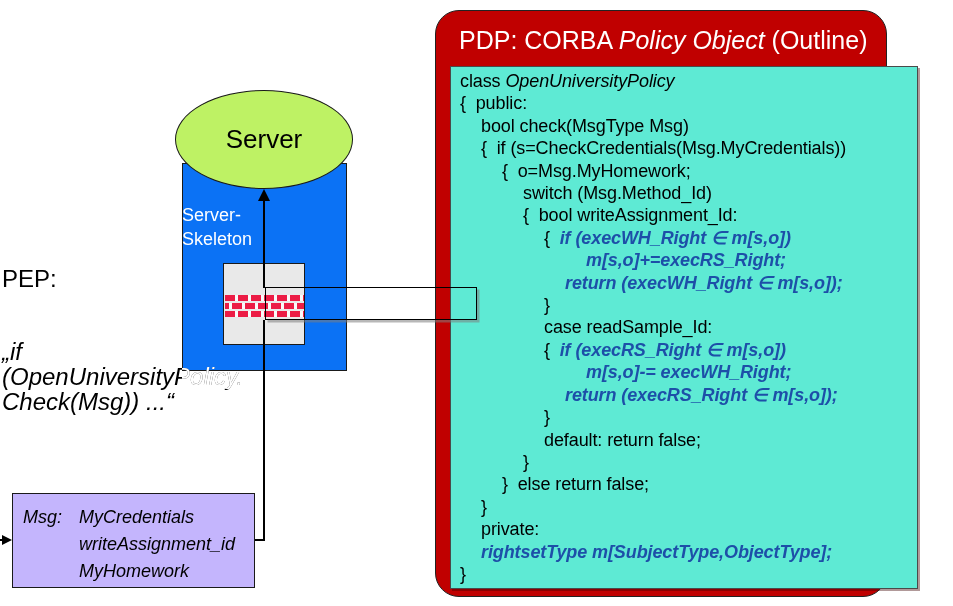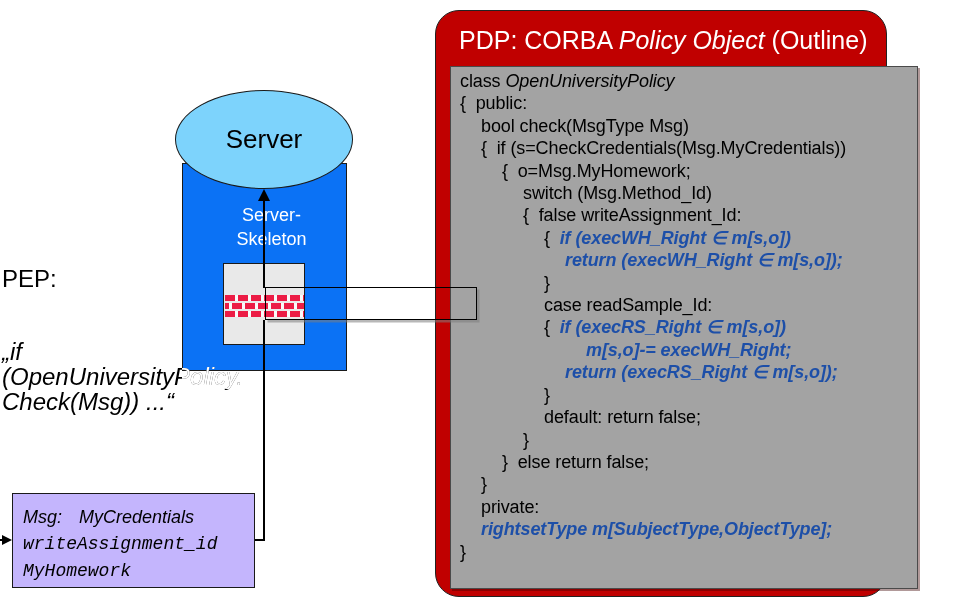--- a/index.html
+++ b/index.html
@@ -3,46 +3,46 @@
 <meta charset="utf-8">
 <style>
   html,body{margin:0;padding:0;background:#fff;}
   .stage{position:relative;width:953px;height:606px;background:#ffffff;overflow:hidden;
          font-family:"Liberation Sans",sans-serif;}
 
   
   .server-body{position:absolute;left:182px;top:163px;width:165px;height:208px;
                background:#0b72f5;border:1.5px solid #1a1a1a;box-sizing:border-box;z-index:1;}
   .server-ellipse{position:absolute;left:175px;top:90px;width:178px;height:99px;border-radius:50%;
-                  background:#7dd3fc;border:1.5px solid #1a1a1a;box-sizing:border-box;z-index:2;
+                  background:#bef264;border:1.5px solid #1a1a1a;box-sizing:border-box;z-index:2;
                   display:flex;align-items:center;justify-content:center;
                   font-size:26px;color:#000;}
   .skeleton-label{position:absolute;left:182px;top:203px;width:179px;z-index:3;
-                  text-align:center;color:#ffffff;font-size:18px;line-height:24px;}
+                  color:#ffffff;font-size:18px;line-height:24px;}
   .pep-box{position:absolute;left:223px;top:263px;width:82px;height:82px;
            background:#e9e9e9;border:1.5px solid #1a1a1a;box-sizing:border-box;z-index:3;}
   .bricks{position:absolute;left:224.5px;top:295px;width:79px;height:23px;overflow:hidden;z-index:4;}
   .brick-row{position:absolute;height:6px;width:110%;
              background:repeating-linear-gradient(90deg,#ec1c45 0 10px,#fafafa 10px 13px);}
   .brick-row.r1{top:0;left:0;}
   .brick-row.r2{top:8px;left:-6px;}
   .brick-row.r3{top:16px;left:0;}
 
   .pep-text{position:absolute;left:2px;top:266px;width:230px;z-index:5;
             font-size:24px;line-height:25px;color:#000;}
   .pep-text .q{font-style:italic;}
   .pep-line-wrap{position:relative;margin-top:48px;}
   .pep-white{position:absolute;left:0;top:0;color:#ffffff;clip-path:inset(0 0 0 180px);}
 
   .msg-box{position:absolute;left:12px;top:493px;width:243px;height:95px;background:#c4b5fd;
            border:1.5px solid #1a1a1a;box-sizing:border-box;z-index:2;
            font-size:18px;font-style:italic;line-height:27px;color:#000;
            padding:10px 0 0 10px;}
   .msg-label{display:inline-block;width:56px;}
-  .msg-item{font-family:Liberation Mono, monospace;}
+  .msg-item{margin-left:56px;}
 
   
   .vline{position:absolute;left:263px;width:2px;background:#000;z-index:5;}
   .vseg1{top:199px;height:89px;}
   .vseg2{top:320px;height:221px;}
   .hconn{position:absolute;left:255px;top:539px;width:10px;height:2px;background:#000;z-index:5;}
   .arrow-up{position:absolute;left:258px;top:189px;width:0;height:0;z-index:5;
             border-left:6px solid transparent;border-right:6px solid transparent;
             border-bottom:12px solid #000;}
   .msg-inline{position:absolute;left:0;top:539px;width:5px;height:2px;background:#000;z-index:5;}
@@ -55,21 +55,21 @@
              border:1.5px solid #000;box-sizing:border-box;background:transparent;
              box-shadow:2.5px 2.5px 0 rgba(125,125,125,0.55);}
 
   
   .pdp{position:absolute;left:435px;top:10px;width:452px;height:587px;z-index:1;
        background:#c00000;border:1.5px solid #222;border-radius:24px;box-sizing:border-box;}
   .pdp-title{position:absolute;left:23px;top:0;height:56px;line-height:58px;white-space:pre;
              color:#ffffff;font-size:25px;}
   .pdp-title .it{font-style:italic;}
   .pdp-inner{position:absolute;left:14px;top:55px;width:468px;height:523px;
-             background:#a3a3a3;border:1.5px solid #4a4a4a;box-sizing:border-box;
+             background:#5eead4;border:1.5px solid #4a4a4a;box-sizing:border-box;
              box-shadow:2px 2px 0 rgba(60,0,0,0.4);}
   .code{position:absolute;left:9px;top:3px;font-size:18px;line-height:22.4px;color:#000;
         letter-spacing:-0.1px;}
   .code-line{white-space:pre;}
   .code-line .em{font-style:italic;}
   .code-line .blue{font-style:italic;color:#1d4fa8;font-weight:bold;}
 </style>
 </head>
 <body>
 
@@ -118,22 +118,23 @@
   <div class="pdp">
     <div class="pdp-title"><span>PDP: CORBA </span><span class="it">Policy Object</span><span> (Outline)</span></div>
     <div class="pdp-inner">
       <div class="code">
         <div class="code-line" style="padding-left:0"><span>class </span><span class="em">OpenUniversityPolicy</span></div>
         <div class="code-line" style="padding-left:0"><span>{  public:</span></div>
         <div class="code-line" style="padding-left:21px"><span>bool check(MsgType Msg)</span></div>
         <div class="code-line" style="padding-left:21px"><span>{  if (s=CheckCredentials(Msg.MyCredentials))</span></div>
         <div class="code-line" style="padding-left:42px"><span>{  o=Msg.MyHomework;</span></div>
         <div class="code-line" style="padding-left:63px"><span>switch (Msg.Method_Id)</span></div>
-        <div class="code-line" style="padding-left:63px"><span>{  false writeAssignment_Id:</span></div>
+        <div class="code-line" style="padding-left:63px"><span>{  bool writeAssignment_Id:</span></div>
         <div class="code-line" style="padding-left:84px"><span>{  </span><span class="blue">if (execWH_Right ∈ m[s,o])</span></div>
+        <div class="code-line" style="padding-left:126px"><span class="blue">m[s,o]+=execRS_Right;</span></div>
         <div class="code-line" style="padding-left:105px"><span class="blue">return (execWH_Right ∈ m[s,o]);</span></div>
         <div class="code-line" style="padding-left:84px"><span>}</span></div>
         <div class="code-line" style="padding-left:84px"><span>case readSample_Id:</span></div>
         <div class="code-line" style="padding-left:84px"><span>{  </span><span class="blue">if (execRS_Right ∈ m[s,o])</span></div>
         <div class="code-line" style="padding-left:126px"><span class="blue">m[s,o]-= execWH_Right;</span></div>
         <div class="code-line" style="padding-left:105px"><span class="blue">return (execRS_Right ∈ m[s,o]);</span></div>
         <div class="code-line" style="padding-left:84px"><span>}</span></div>
         <div class="code-line" style="padding-left:84px"><span>default: return false;</span></div>
         <div class="code-line" style="padding-left:63px"><span>}</span></div>
         <div class="code-line" style="padding-left:42px"><span>}  else return false;</span></div>

